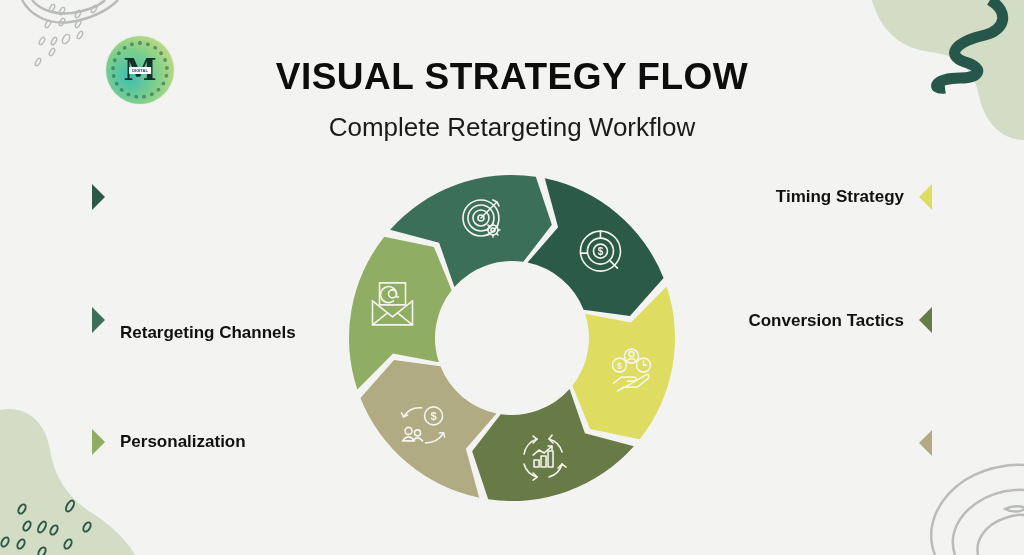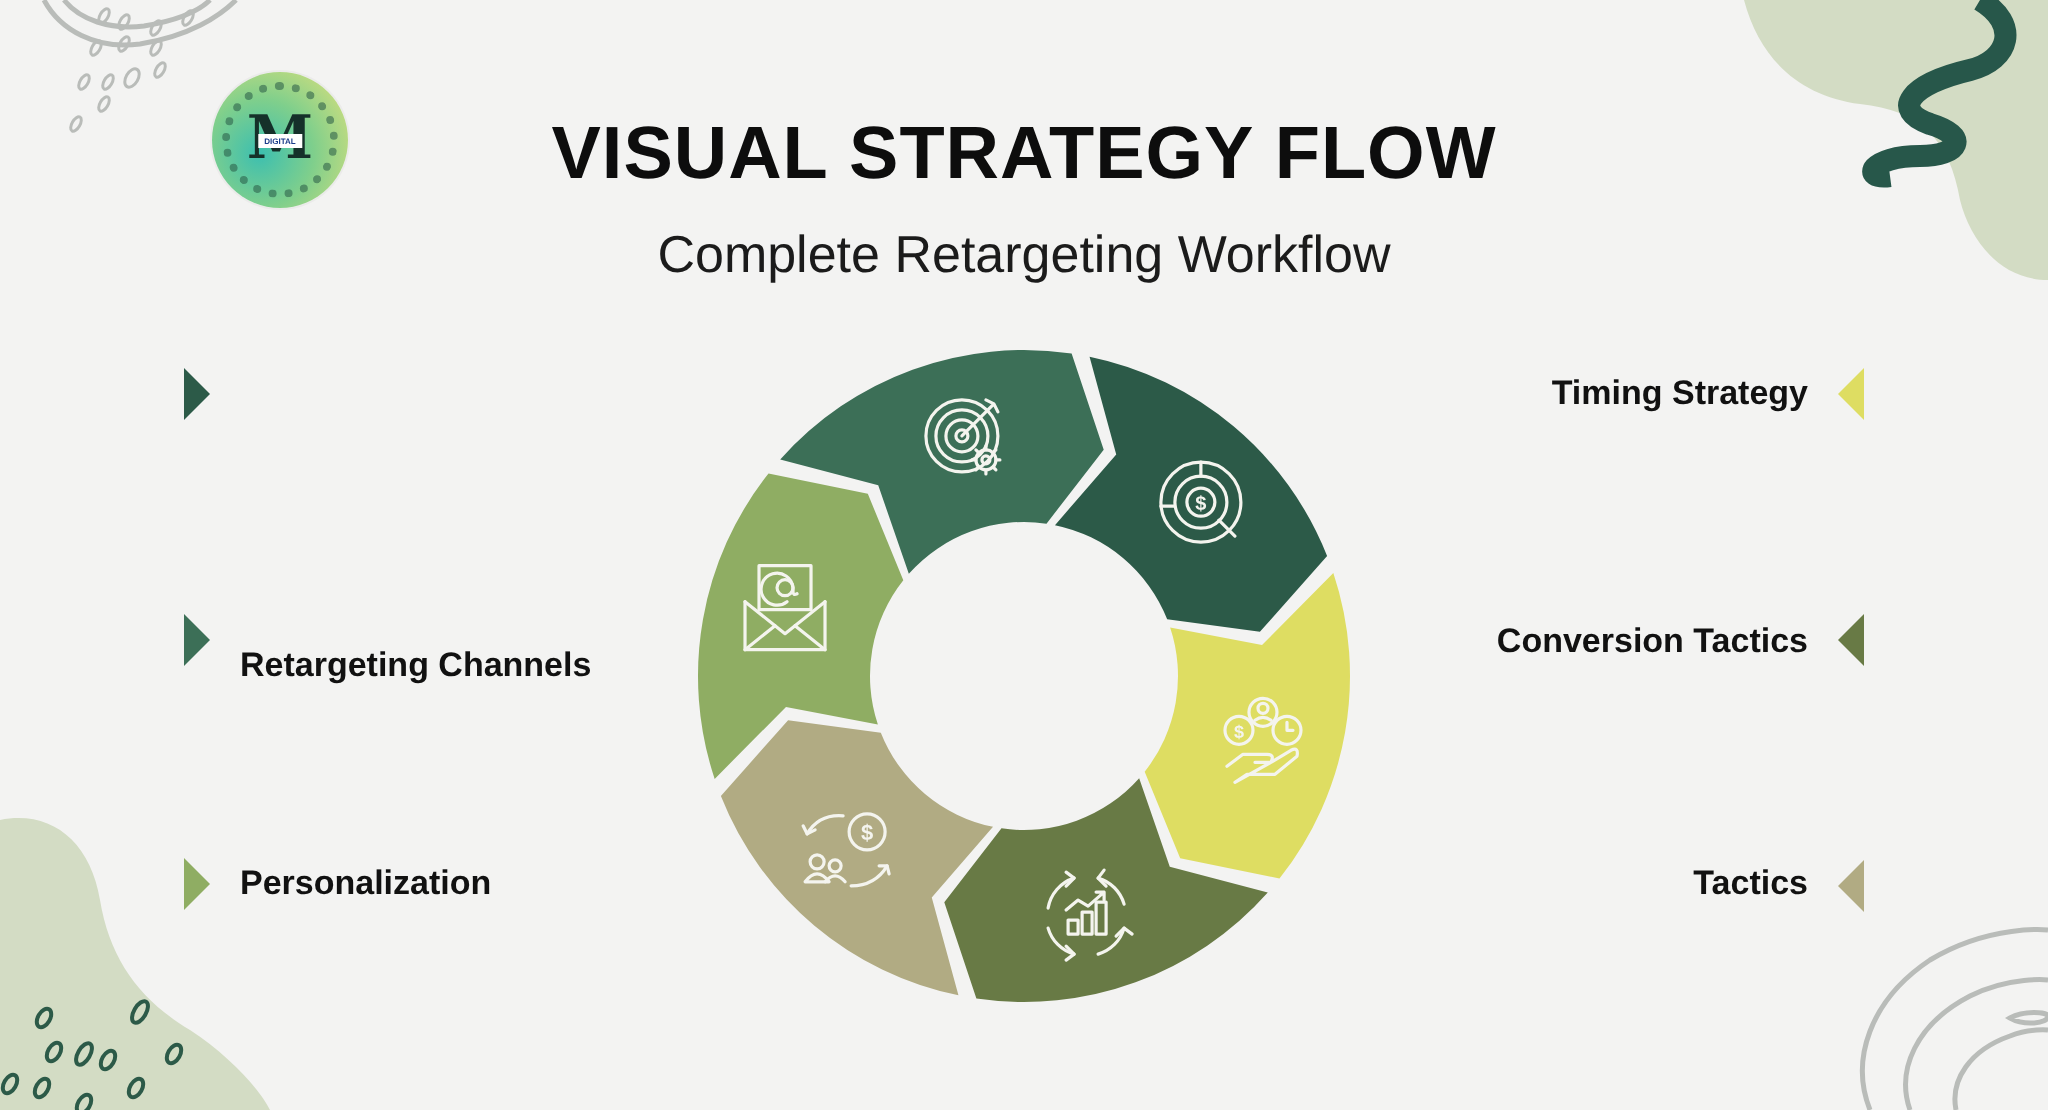--- a/index.html
+++ b/index.html
@@ -125,21 +125,20 @@
   <div>Timing Strategy</div>
 </div>
 
 <div class="marker left-pt" style="left: 919px; top: 307px; border-right-color: rgb(104, 122, 69);"></div>
 <div class="label right" style="right:120px; top:310px;">
   <div>Conversion Tactics</div>
 </div>
 
 <div class="marker left-pt" style="left: 919px; top: 430px; border-right-color: rgb(177, 171, 131);"></div>
 <div class="label right" style="right:120px; top:431px;">
-  <div>Tactics</div>
 </div>
 
 <svg id="ring" width="1024" height="555" viewBox="0 0 1024 555">
     <path d="M 544.7757011467922 178.3292343153069 A 163 163 0 0 1 663.553567199785 277.9956979123975 L 629.9522418979465 315.9258379264736 L 583.5927894133954 309.6544094432798 A 77 77 0 0 0 527.4829999282392 262.5727057808505 L 558.1154387191764 227.21477394644228 Z" fill="#2c5a48"></path>
     <g transform="translate(600.4430556951186,251.0872512268185)" fill="none" stroke="#f4f4ee" stroke-width="1.6" stroke-linecap="round" stroke-linejoin="round">
       <circle r="20"></circle>
       <circle r="13"></circle>
       <path d="M0 -20 V-13 M-20 2 H-13 M9 9 L17 17"></path>
       <circle r="7"></circle>
       <text x="0" y="4" text-anchor="middle" font-size="10" fill="#f4f4ee" stroke="none" font-family="Liberation Sans, sans-serif" font-weight="bold">$</text>

